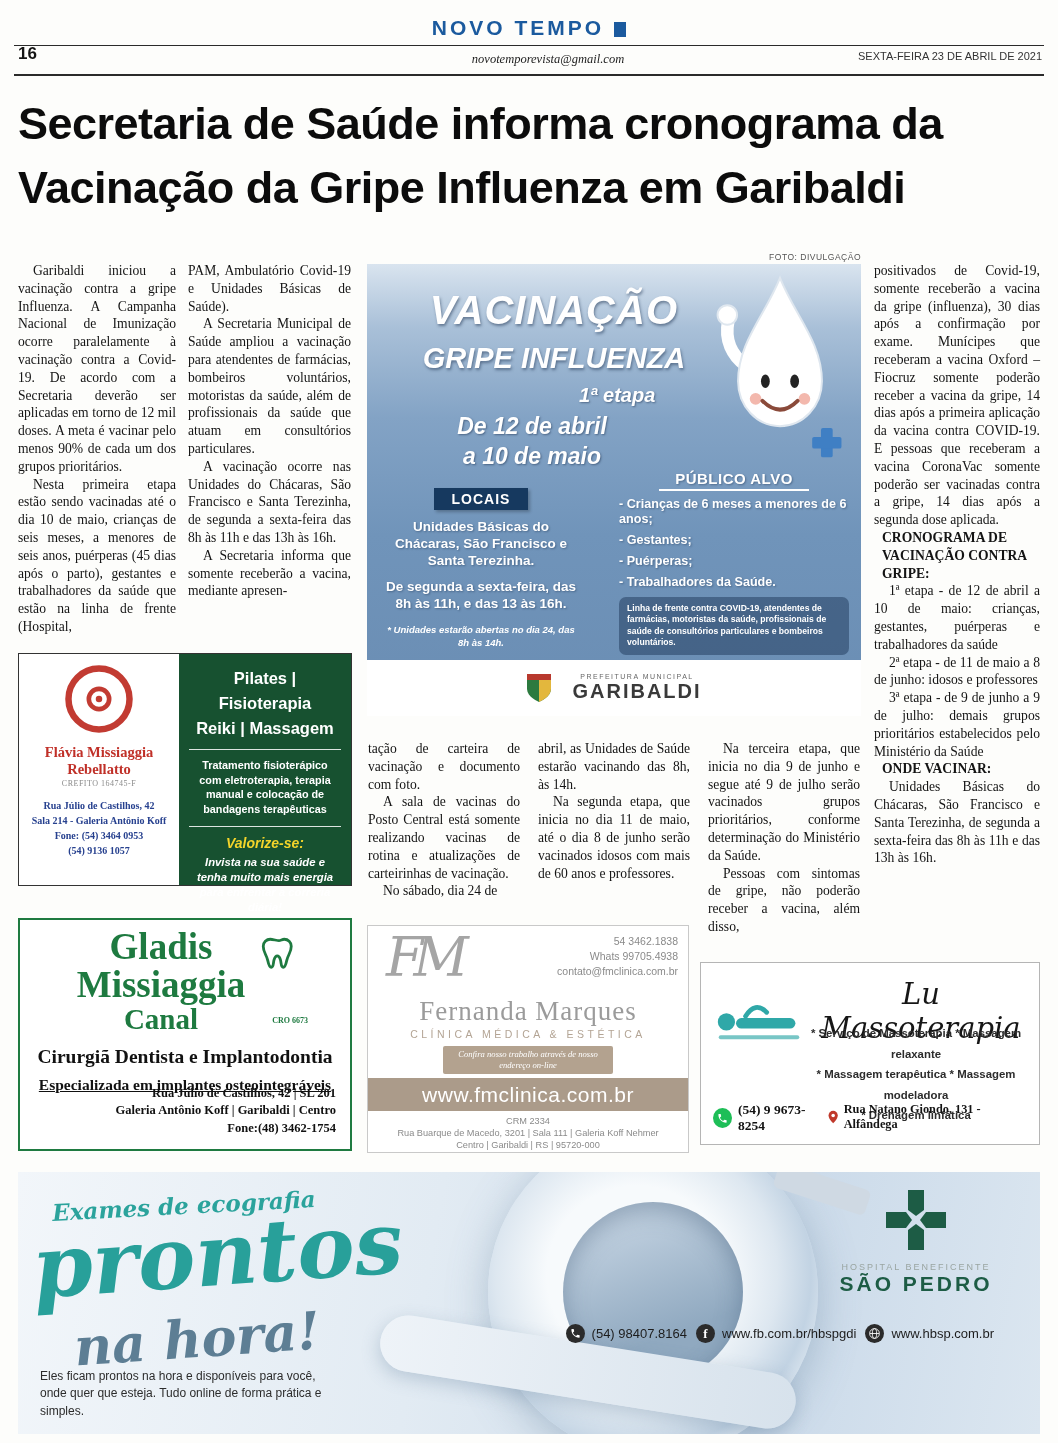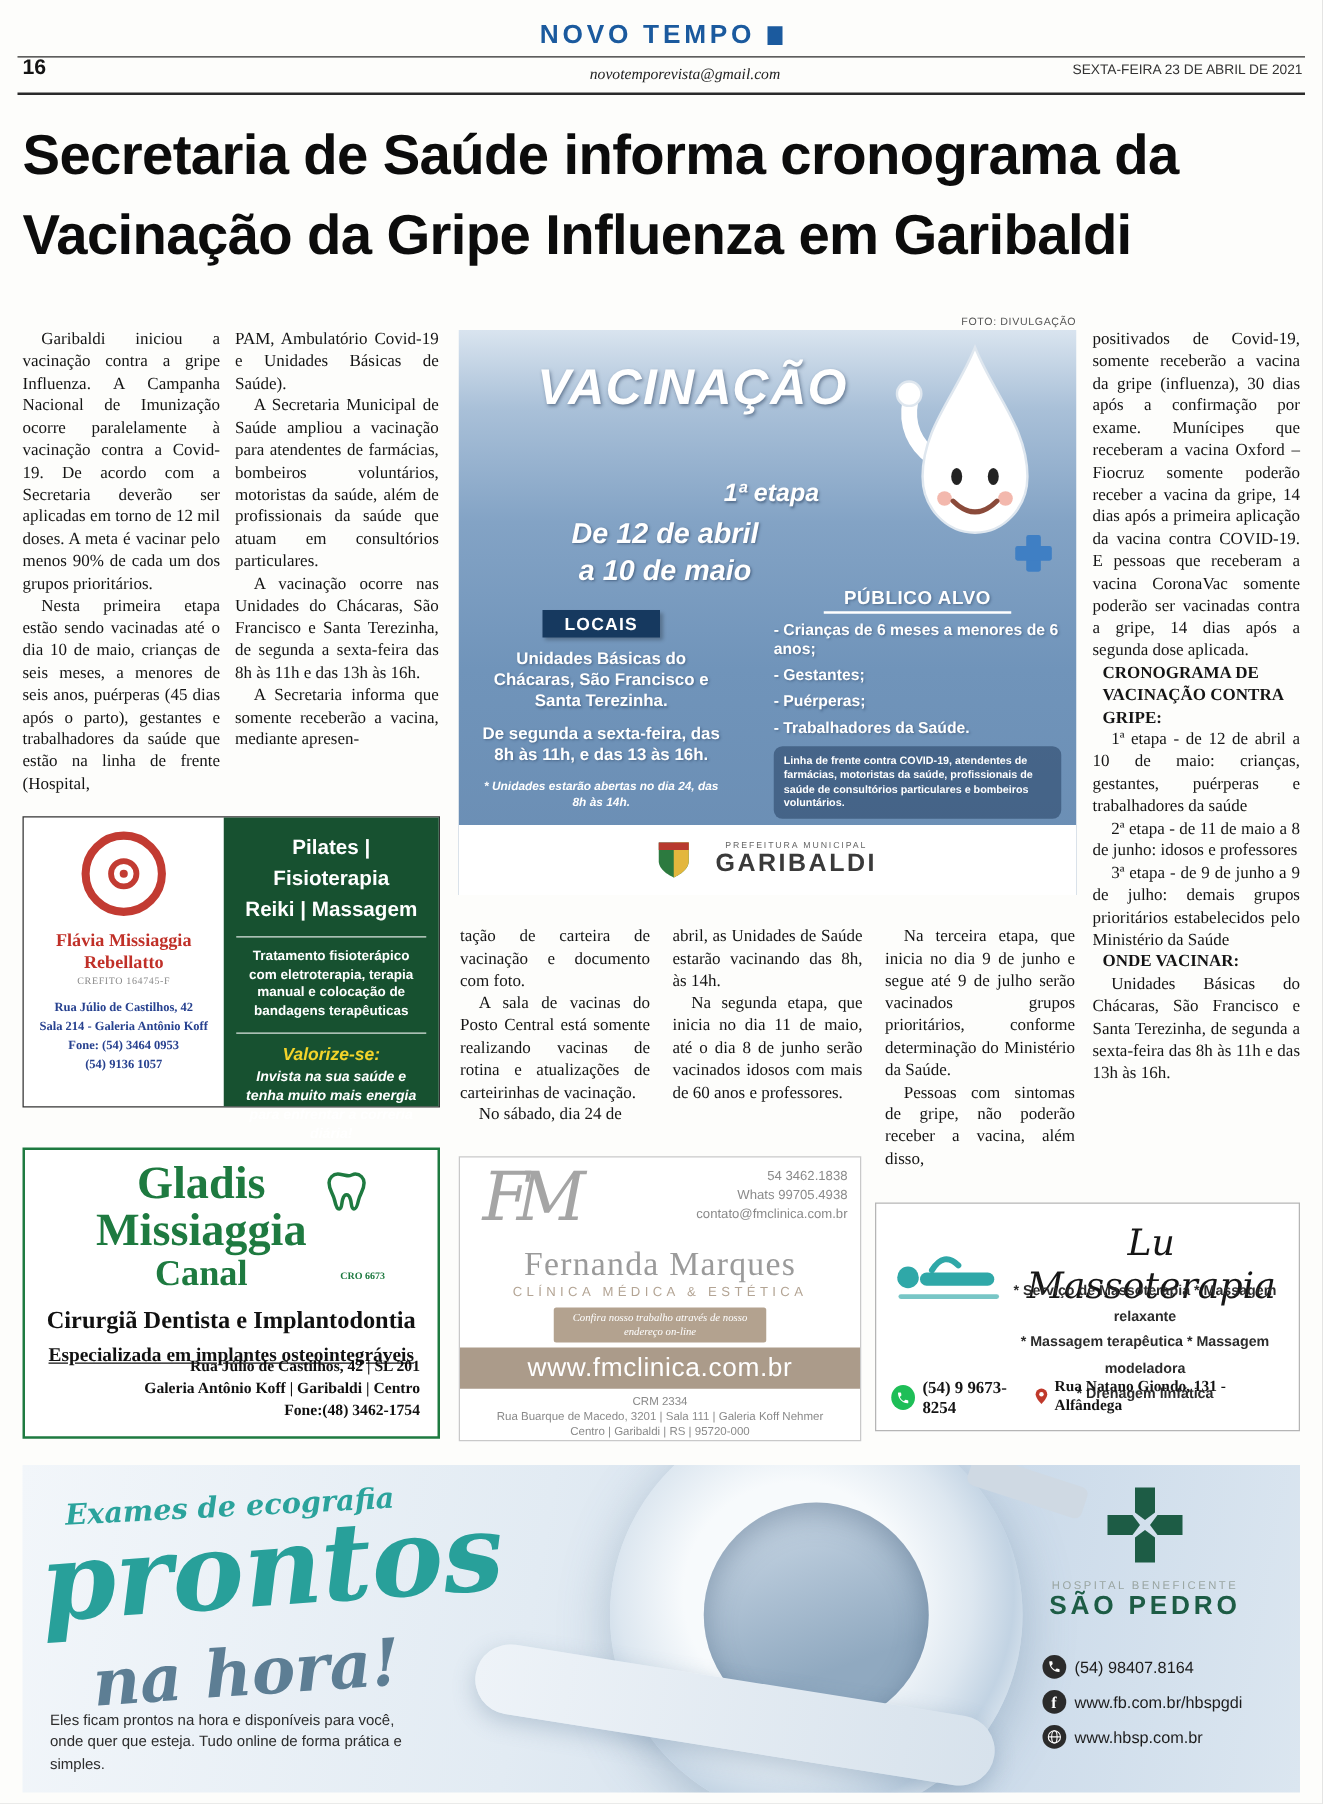--- a/index.html
+++ b/index.html
@@ -149,21 +149,21 @@
 .sp-tag2 { position:absolute; left:14px; top:32px; font-style:italic; font-weight:bold; font-size:86px;
   color:#28a09a; transform:rotate(-4deg); font-family:"DejaVu Serif",serif; }
 .sp-tag3 { position:absolute; left:56px; top:136px; font-style:italic; font-weight:bold; font-size:52px;
   color:#5d7e94; transform:rotate(-4deg); font-family:"DejaVu Serif",serif; }
 .sp-desc { position:absolute; left:22px; bottom:14px; width:302px; font-family:"Liberation Sans",sans-serif;
   font-size:12px; color:#2c2c2c; line-height:1.45; }
 .sp-logo { position:absolute; right:34px; top:16px; width:180px; text-align:center; }
 .sp-type { font-family:"Liberation Sans",sans-serif; font-size:9px; letter-spacing:2px; color:#9aa5a1; margin-top:6px; }
 .sp-name { font-family:"Liberation Sans",sans-serif; font-weight:bold; font-size:21px; letter-spacing:3px; color:#1d5c45; }
 .sp-contacts { position:absolute; right:46px; top:152px; font-family:"Liberation Sans",sans-serif; font-size:13px;
-  color:#1d1d1d; display:flex; flex-direction:column; gap:9px; }
+  color:#1d1d1d; display:flex; flex-direction:row; gap:9px; }
 .sp-row { display:flex; align-items:center; gap:7px; }
 .sp-ic { width:19px; height:19px; border-radius:50%; background:#2b2b2b; display:flex; align-items:center;
   justify-content:center; color:#fff; font-family:"Liberation Serif",serif; font-weight:bold; font-size:13px; flex:0 0 19px; }
 .pre { white-space:pre-line; }
 </style>
 </head>
 <body>
 
 <div class="page">
 
@@ -188,20 +188,21 @@
     <p>PAM, Ambulatório Covid-19 e Unidades Básicas de Saúde).</p>
     <p class="ind">A Secretaria Municipal de Saúde ampliou a vacinação para atendentes de farmácias, bombeiros voluntários, motoristas da saúde, além de profissionais da saúde que atuam em consultórios particulares.</p>
     <p class="ind">A vacinação ocorre nas Unidades do Chácaras, São Francisco e Santa Terezinha, de segunda a sexta-feira das 8h às 11h e das 13h às 16h.</p>
     <p class="ind">A Secretaria informa que somente receberão a vacina, mediante apresen-</p>
   </div>
 
   <div class="credit">FOTO: DIVULGAÇÃO</div>
 
   <div class="poster">
     <div class="poster-title">VACINAÇÃO</div>
+    <div class="poster-sub">GRIPE INFLUENZA</div>
     <div class="poster-stage">1ª etapa</div>
     <div class="poster-dates">De 12 de abril
 a 10 de maio</div>
 
     <svg class="mascot" width="150" height="200" viewBox="0 0 150 205">
       <path d="M40 96C26 86 18 70 22 50" stroke="#fff" stroke-width="13" fill="none" stroke-linecap="round"></path>
       <circle cx="21" cy="44" r="10" fill="#fff" stroke="#dfe7ef" stroke-width="2"></circle>
       <path d="M75 6C90 44 118 72 118 112a43 46 0 1 1-86 0C32 72 60 44 75 6Z" fill="#fff" stroke="#dfe7ef" stroke-width="2"></path>
       <ellipse cx="60" cy="112" rx="4.5" ry="7" fill="#232323"></ellipse>
       <ellipse cx="90" cy="112" rx="4.5" ry="7" fill="#232323"></ellipse>

